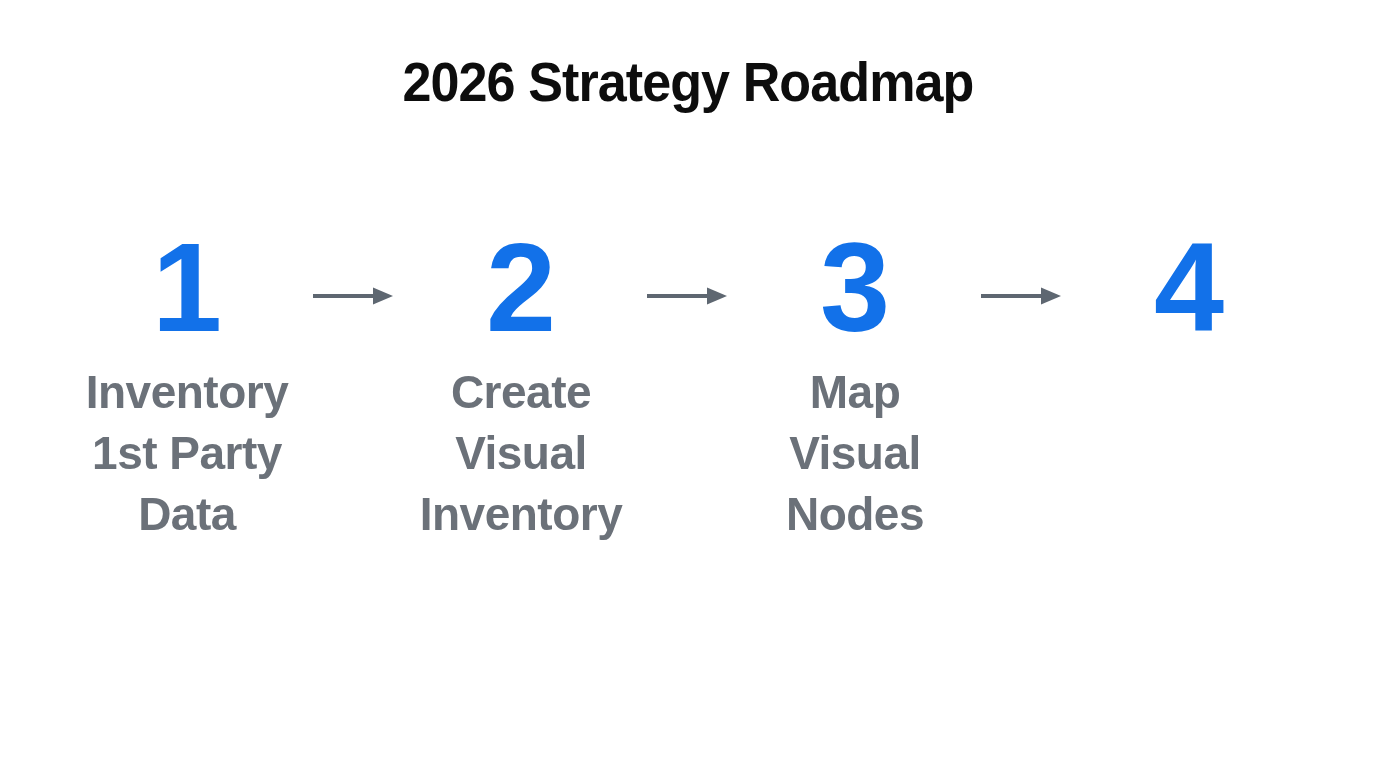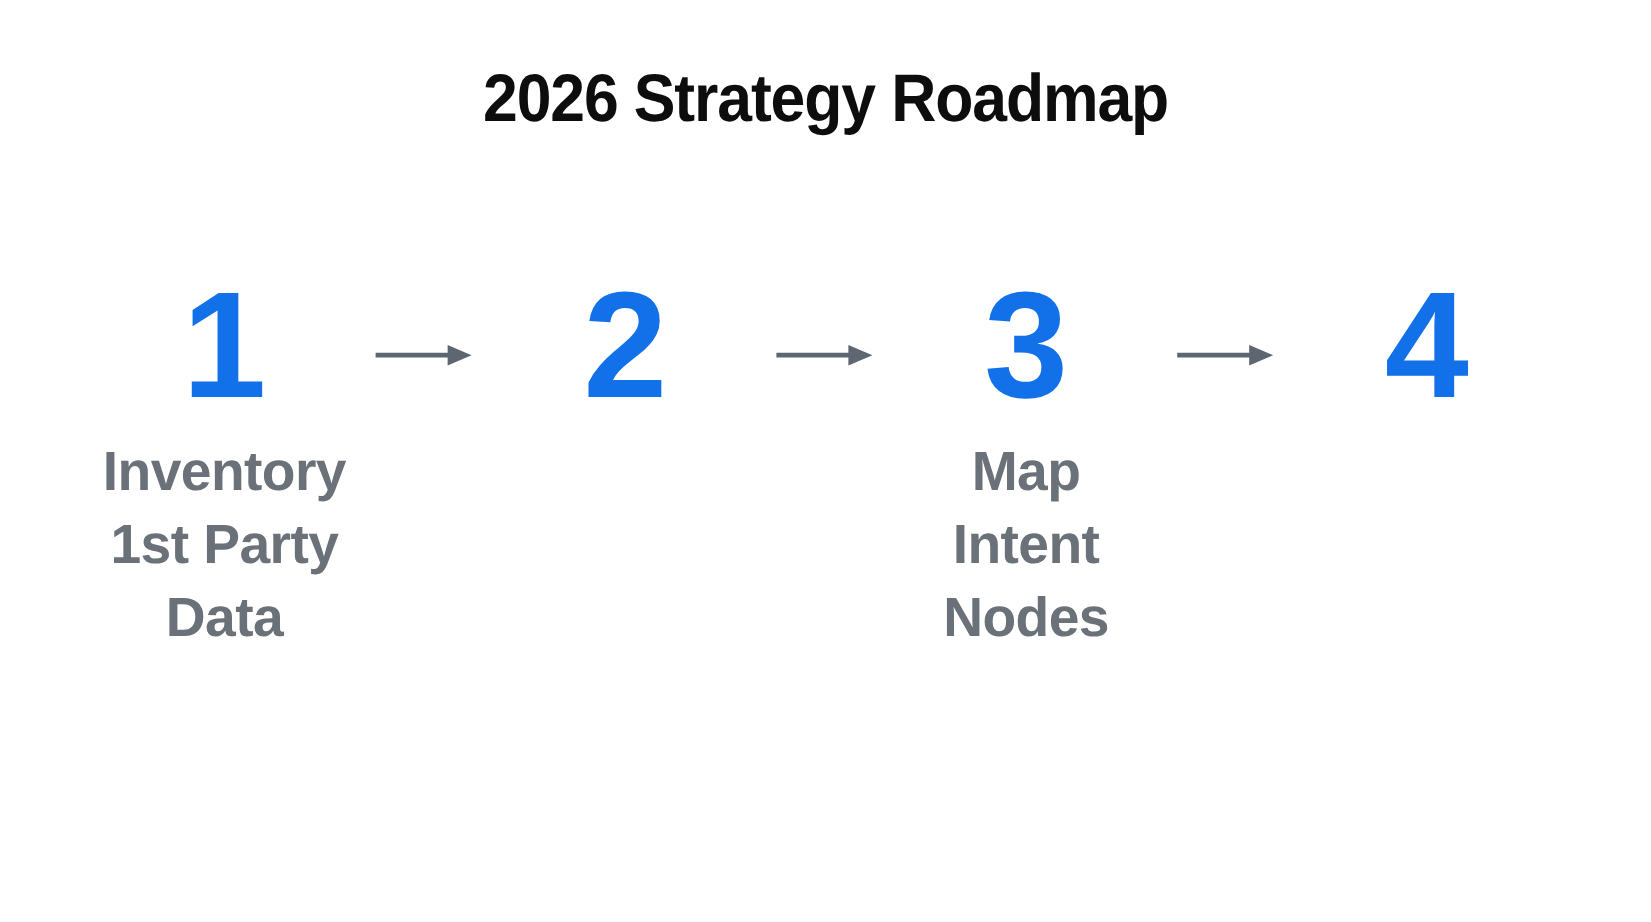--- a/index.html
+++ b/index.html
@@ -91,35 +91,38 @@
       <span>
         <svg width="84" height="22" viewBox="0 0 84 22">
           <line x1="1" y1="11" x2="63" y2="11" stroke-width="4"></line>
           <path d="M61 2.5 L81 11 L61 19.5 Z"></path>
         </svg>
       </span>
     </div>
 
     <div class="step">
       <div class="step-number">2</div>
+      <div class="step-label">Create
+Visual
+Inventory</div>
     </div>
 
     <div class="connector">
       <span>
         <svg width="84" height="22" viewBox="0 0 84 22">
           <line x1="1" y1="11" x2="63" y2="11" stroke-width="4"></line>
           <path d="M61 2.5 L81 11 L61 19.5 Z"></path>
         </svg>
       </span>
     </div>
 
     <div class="step">
       <div class="step-number">3</div>
       <div class="step-label">Map
-Intent
+Visual
 Nodes</div>
     </div>
 
     <div class="connector">
       <span>
         <svg width="84" height="22" viewBox="0 0 84 22">
           <line x1="1" y1="11" x2="63" y2="11" stroke-width="4"></line>
           <path d="M61 2.5 L81 11 L61 19.5 Z"></path>
         </svg>
       </span>

